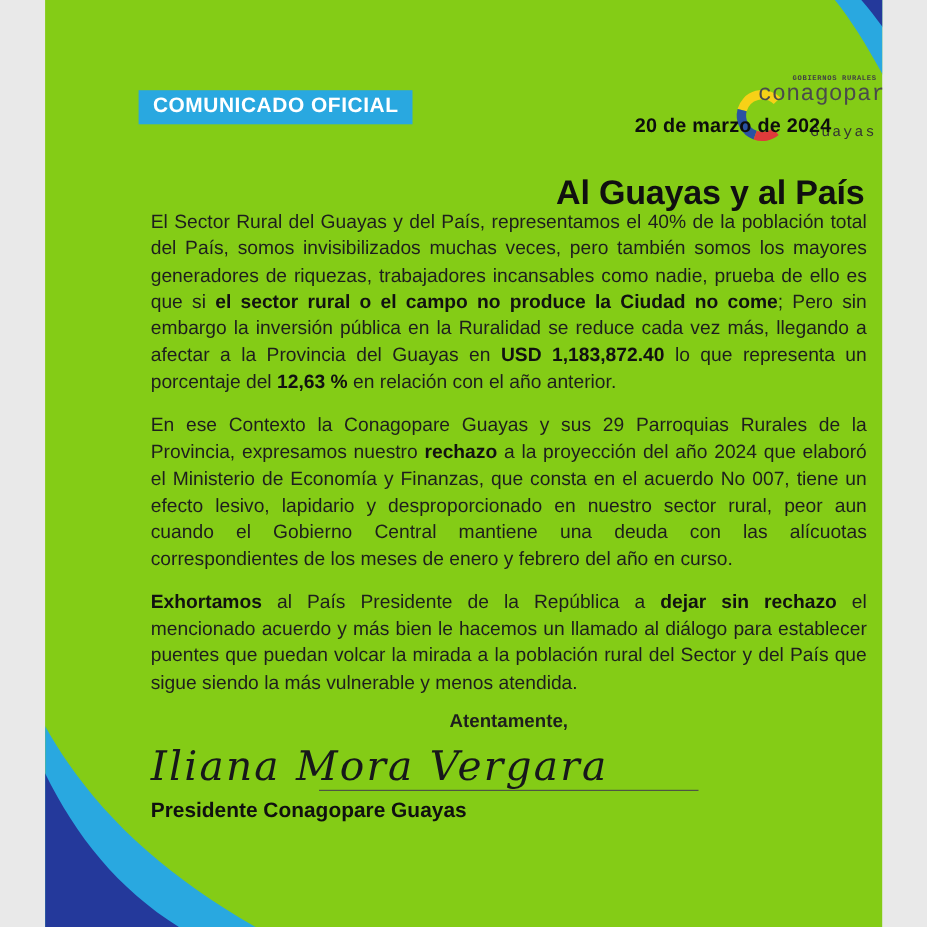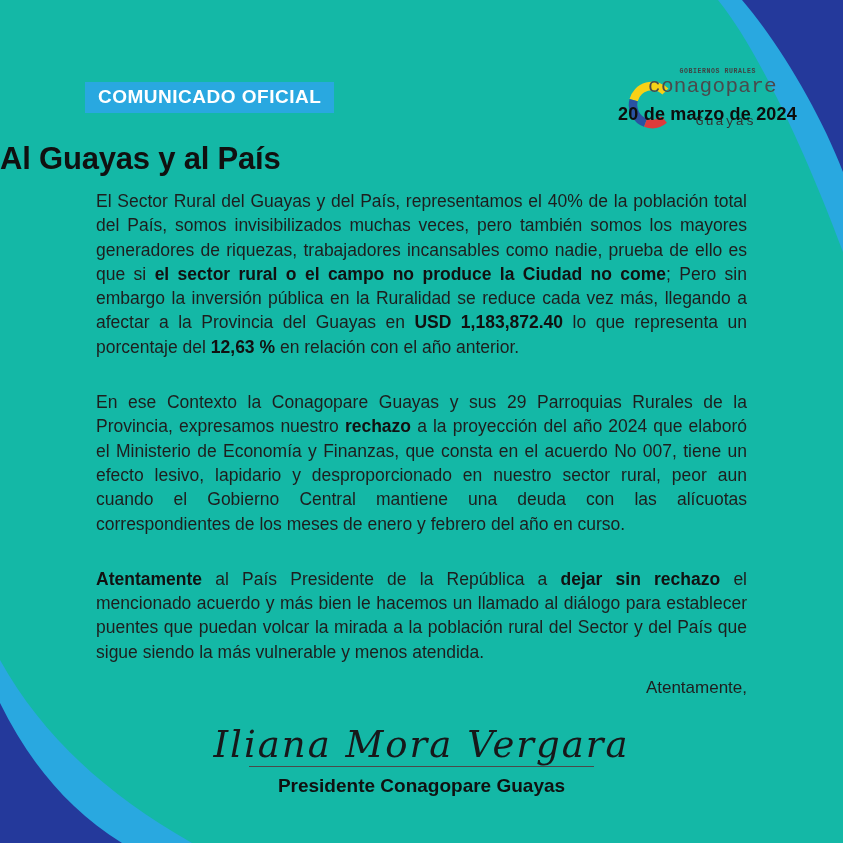--- a/index.html
+++ b/index.html
@@ -1,18 +1,18 @@
 <!DOCTYPE html>
 <html><head>
 <meta charset="utf-8">
 <style>
   html,body{margin:0;padding:0;background:#e9e9e9;}
   .page{
-    position:relative;width:843px;height:843px;margin:0 auto;
-    background:#14b8a6;overflow:hidden;
+    position:relative;width:761px;height:843px;margin:0 auto;
+    background:#84cc16;overflow:hidden;
     font-family:"Liberation Sans",sans-serif;color:#1e1e1e;
   }
   .corners{position:absolute;inset:0;width:843px;height:843px;pointer-events:none;}
 
   .badge{
     position:absolute;left:85px;top:82px;
     background:#29a8e0;color:#ffffff;
     font-size:19px;font-weight:700;letter-spacing:0.5px;
     padding:4px 13px 5px 13px;
   }
@@ -23,36 +23,36 @@
   .logo-top{font-size:6.5px;font-weight:700;letter-spacing:0.6px;color:#414142;text-align:right;margin-bottom:1px;}
   .logo-name{font-size:21px;color:#4a4a4c;letter-spacing:0.3px;line-height:22px;}
   .logo-sub{font-size:13.5px;color:#333;letter-spacing:2px;text-align:right;margin-top:16px;}
 
   .date{
     position:absolute;top:104px;right:46px;
     font-size:18px;font-weight:700;color:#0d0d0d;letter-spacing:0.2px;
   }
 
   .title{
-    position:absolute;top:141px;left:0;right:0;margin:0;
-    text-align:left;font-size:31px;font-weight:700;color:#101010;letter-spacing:-0.2px;
+    position:absolute;top:141px;left:0;right:0;margin:16px;
+    text-align:right;font-size:31px;font-weight:700;color:#101010;letter-spacing:-0.2px;
   }
 
   .body{
     position:absolute;top:189px;left:96px;width:651px;
     font-size:17.5px;line-height:24.3px;text-align:justify;color:#1e1e1e;
   }
   .body p{margin:0;}
-  .body p.gap{margin-top:31px;}
+  .body p.gap{margin-top:15px;}
   .body p.indent{padding-left:4px;text-align:left;}
   .body b{font-weight:700;color:#111;}
 
-  .closing{margin-top:12px;text-align:right;font-size:17px;color:#1e1e1e;}
+  .closing{margin-top:12px;text-align:center;font-size:17px;color:#1e1e1e;font-weight:bold;}
 
-  .sig-block{margin-top:16px;text-align:center;}
+  .sig-block{margin-top:0;text-align:left;}
   .sig-script{
     font-family:"DejaVu Serif",serif;font-style:italic;
     font-size:37px;line-height:58px;color:#17181a;letter-spacing:2px;
   }
   .sig-line{width:345px;margin:-8px auto 7px auto;border-top:1.5px solid #4a4a4a;height:0;}
   .sig-role{font-size:19px;font-weight:700;color:#101010;}
 </style>
 </head>
 <body>
 
@@ -81,21 +81,21 @@
   </div>
 
   <div class="date">20 de marzo de 2024</div>
 
   <h1 class="title">Al Guayas y al País</h1>
 
   <div class="body">
 
     <p><span>El Sector Rural del Guayas y del País, representamos el 40% de la población total del País, somos invisibilizados muchas veces, pero también somos los mayores generadores de riquezas, trabajadores incansables como nadie, prueba de ello es que si </span><b>el sector rural o el campo no produce la Ciudad no come</b><span>; Pero sin embargo la inversión pública en la Ruralidad se reduce cada vez más, llegando a afectar a la Provincia del Guayas en </span><b>USD 1,183,872.40</b><span> lo que representa un porcentaje del </span><b>12,63 %</b><span> en relación con el año anterior.</span></p>
       <p class="gap"><span>En ese Contexto la Conagopare Guayas y sus 29 Parroquias Rurales de la Provincia, expresamos nuestro </span><b>rechazo</b><span> a la proyección del año 2024 que elaboró el Ministerio de Economía y Finanzas, que consta en el acuerdo No 007, tiene un efecto lesivo, lapidario y desproporcionado en nuestro sector rural, peor aun cuando el Gobierno Central mantiene una deuda con las alícuotas correspondientes de los meses de enero y febrero del año en curso.</span></p>
-      <p class="gap"><b>Atentamente</b><span> al País Presidente de la República a </span><b>dejar sin rechazo</b><span> el mencionado acuerdo y más bien le hacemos un llamado al diálogo para establecer puentes que puedan volcar la mirada a la población rural del Sector y del País que sigue siendo la más vulnerable y menos atendida.</span></p>
+      <p class="gap"><b>Exhortamos</b><span> al País Presidente de la República a </span><b>dejar sin rechazo</b><span> el mencionado acuerdo y más bien le hacemos un llamado al diálogo para establecer puentes que puedan volcar la mirada a la población rural del Sector y del País que sigue siendo la más vulnerable y menos atendida.</span></p>
       <div class="closing">Atentamente,</div>
     <div class="sig-block">
       <div class="sig-script">Iliana Mora Vergara</div>
       <div class="sig-line"></div>
       <div class="sig-role">Presidente Conagopare Guayas</div>
     </div>
   </div>
 
 </div>
 

